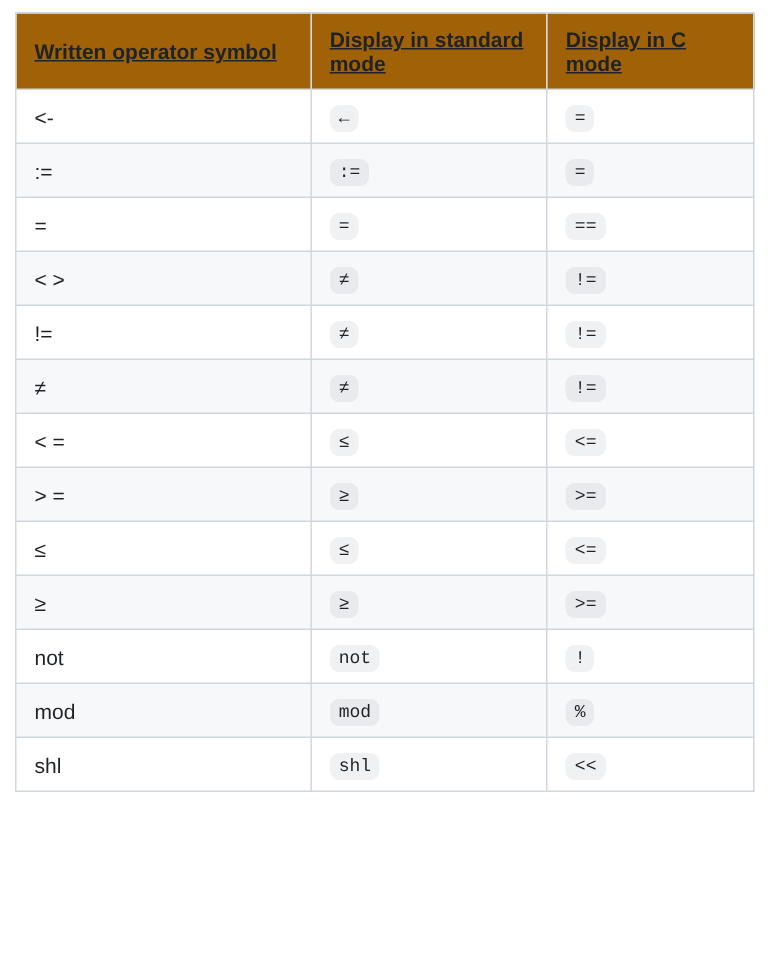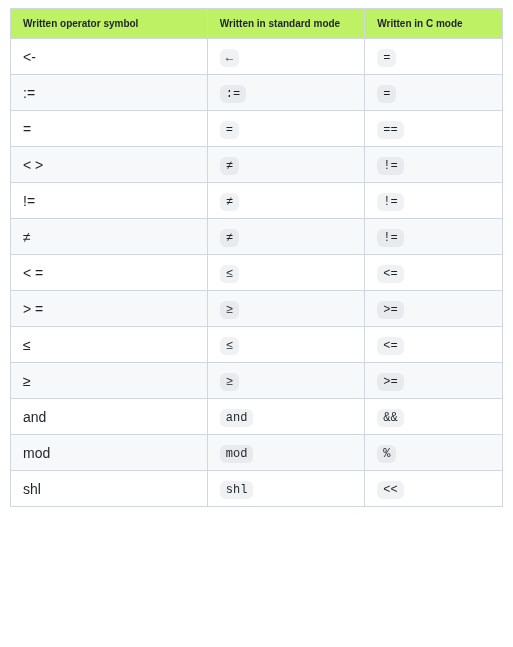--- a/index.html
+++ b/index.html
@@ -24,22 +24,23 @@
   col.c2 { width: 32%; }
   col.c3 { width: 28%; }
   th, td {
     text-align: left;
     padding: 9px 12px;
     border: 1px solid #d0d7de;
     vertical-align: middle;
   }
   th {
     font-weight: 600;
-    font-size: 10px;
-    background: #bef264;
+    font-size: 14px;
+    background: #a16207;
+    text-decoration: underline;
   }
   tbody tr:nth-child(even) td {
     background: #f6f8fa;
   }
   tbody tr:nth-child(odd) td {
     background: #ffffff;
   }
   code {
     font-family: ui-monospace, SFMono-Regular, "SF Mono", Menlo, Consolas, "Liberation Mono", monospace;
     font-size: 12px;
@@ -63,22 +64,22 @@
 <div class="wrap">
   <table>
     <colgroup>
       <col class="c1">
         <col class="c2">
         <col class="c3">
     </colgroup>
     <thead>
       <tr>
         <th>Written operator symbol</th>
-        <th>Written in standard mode</th>
-        <th>Written in C mode</th>
+        <th>Display in standard mode</th>
+        <th>Display in C mode</th>
       </tr>
     </thead>
     <tbody id="tbody">
 
     <tr>
           <td><span class="plain">&lt;-</span></td>
           <td><code>←</code></td>
           <td><code>=</code></td>
         </tr>
         <tr>
@@ -120,23 +121,23 @@
           <td><span class="plain">≤</span></td>
           <td><code>≤</code></td>
           <td><code>&lt;=</code></td>
         </tr>
         <tr>
           <td><span class="plain">≥</span></td>
           <td><code>≥</code></td>
           <td><code>&gt;=</code></td>
         </tr>
         <tr>
-          <td><span class="plain">and</span></td>
-          <td><code>and</code></td>
-          <td><code>&amp;&amp;</code></td>
+          <td><span class="plain">not</span></td>
+          <td><code>not</code></td>
+          <td><code>!</code></td>
         </tr>
         <tr>
           <td><span class="plain">mod</span></td>
           <td><code>mod</code></td>
           <td><code>%</code></td>
         </tr>
         <tr>
           <td><span class="plain">shl</span></td>
           <td><code>shl</code></td>
           <td><code>&lt;&lt;</code></td>

